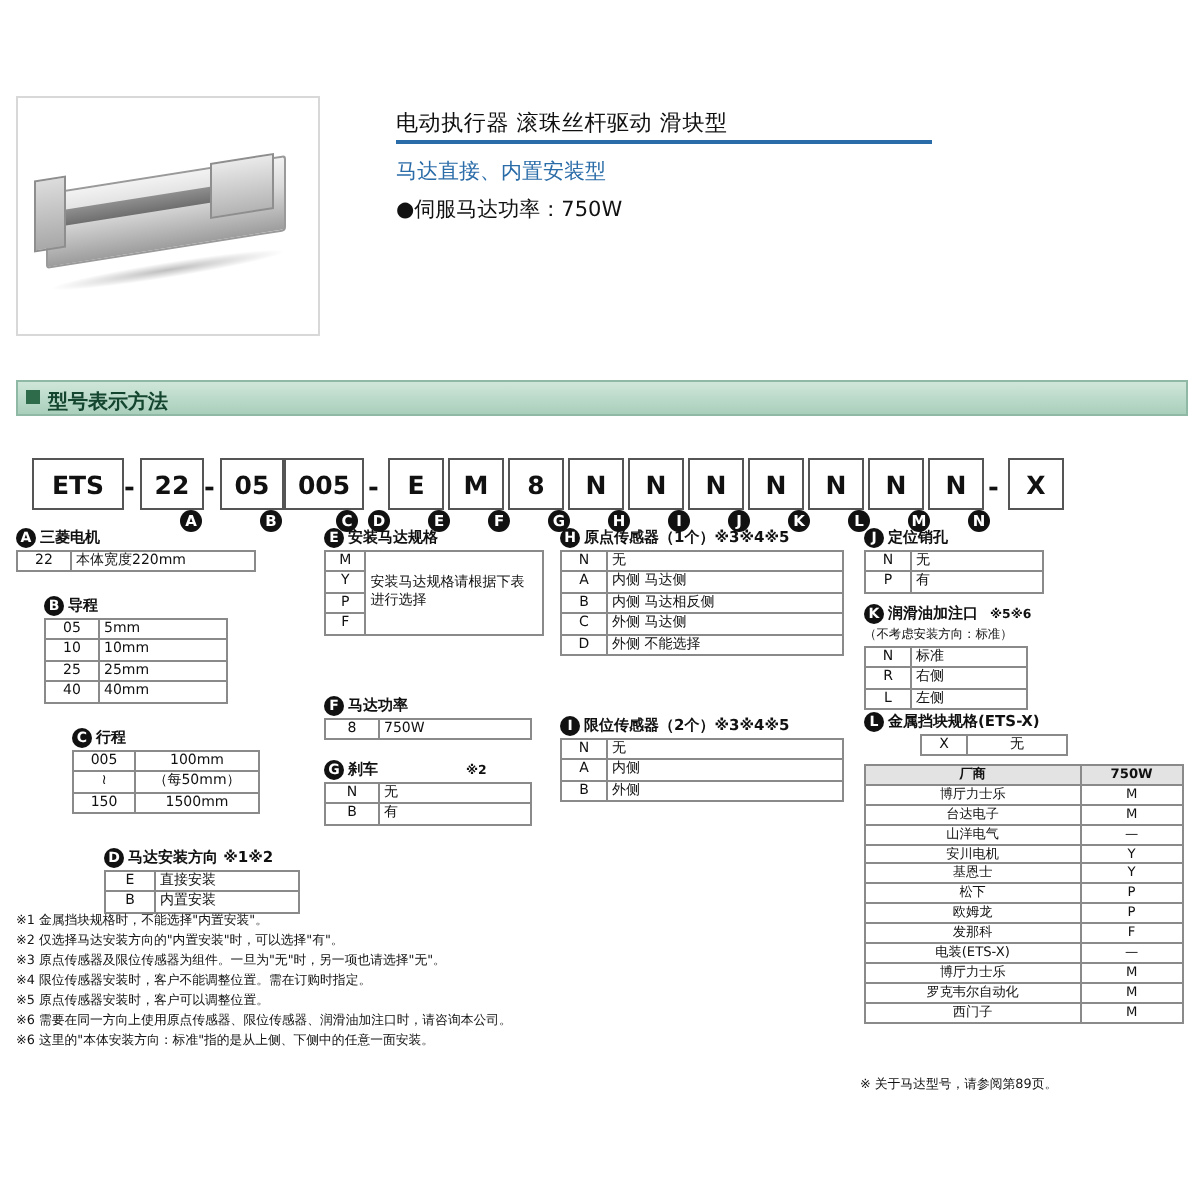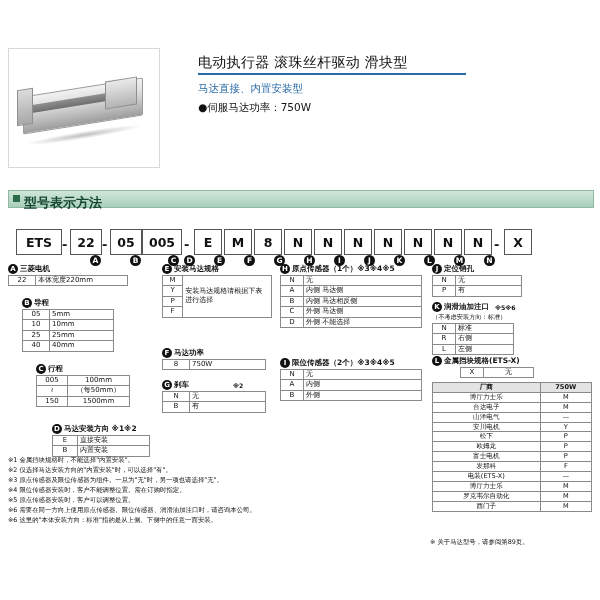--- a/index.html
+++ b/index.html
@@ -44,21 +44,21 @@
     transform:skewY(-9deg);
     border:1px solid #8e8e8e;
   }
   .act-shadow{
     position:absolute;left:16px;top:82px;width:118px;height:8px;
     background:radial-gradient(ellipse at center,rgba(0,0,0,.25),rgba(0,0,0,0) 70%);
     transform:skewY(-9deg);
   }
 
   .hdr-txt{position:absolute;left:198px;top:12px;width:396px;}
-  .hdr-line1{font-size:14px;color:#111;letter-spacing:.3px;}
+  .hdr-line1{font-size:11px;color:#111;letter-spacing:.3px;}
   .hdr-title{margin-top:4px;}
   .ets-big{
     font-family:"DejaVu Sans", sans-serif;
     font-size:36px;font-weight:bold;color:#2a6ca8;letter-spacing:-0.5px;
     vertical-align:baseline;
   }
   .ets-series{
     font-size:17px;font-weight:bold;color:#111;margin-left:6px;vertical-align:baseline;
   }
   .blue-rule{height:2px;background:#2a6ca8;width:268px;margin-top:1px;}
@@ -67,21 +67,21 @@
 
   
   .sec-bar{
     position:absolute;left:8px;top:190px;width:584px;height:16px;
     background:linear-gradient(180deg,#cfe6d9,#a9cfbb);
     border:1px solid #8fb9a4;
   }
   .sec-bar .sq{
     position:absolute;left:4px;top:4px;width:7px;height:7px;background:#2e6b4b;
   }
-  .sec-bar .lbl{position:absolute;left:15px;top:3px;font-size:13px;font-weight:bold;color:#14452e;}
+  .sec-bar .lbl{position:absolute;left:15px;top:3px;font-size:10px;font-weight:bold;color:#14452e;}
 
   
   .coderow{position:absolute;left:8px;top:223px;width:584px;height:44px;}
   .cbox{
     position:absolute;top:6px;height:24px;
     border:1px solid #555;background:#fff;
     display:flex;align-items:center;justify-content:center;
     font-size:12.5px;font-weight:bold;color:#111;
   }
   .dash{
@@ -462,29 +462,29 @@
         </tr>
     <tr>
           <td class="ctr">山洋电气</td>
           <td class="ctr">—</td>
         </tr>
     <tr>
           <td class="ctr">安川电机</td>
           <td class="ctr">Y</td>
         </tr>
     <tr>
+          <td class="ctr">基恩士</td>
+          <td class="ctr">Y</td>
+        </tr>
+    <tr>
           <td class="ctr">松下</td>
           <td class="ctr">P</td>
         </tr>
     <tr>
           <td class="ctr">欧姆龙</td>
-          <td class="ctr">P</td>
-        </tr>
-    <tr>
-          <td class="ctr">富士电机</td>
           <td class="ctr">P</td>
         </tr>
     <tr>
           <td class="ctr">发那科</td>
           <td class="ctr">F</td>
         </tr>
     <tr>
           <td class="ctr">电装(ETS-X)</td>
           <td class="ctr">—</td>
         </tr>

